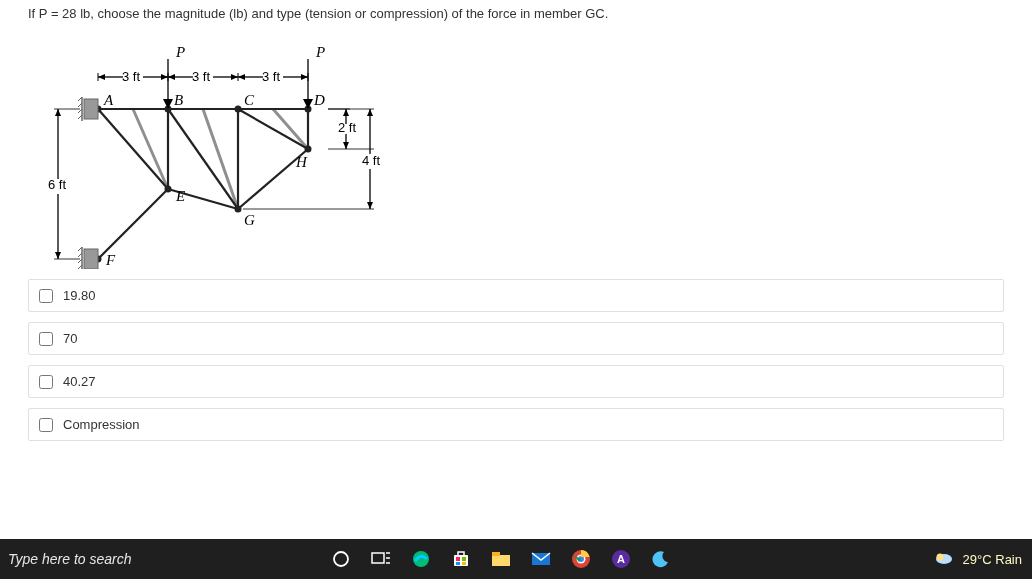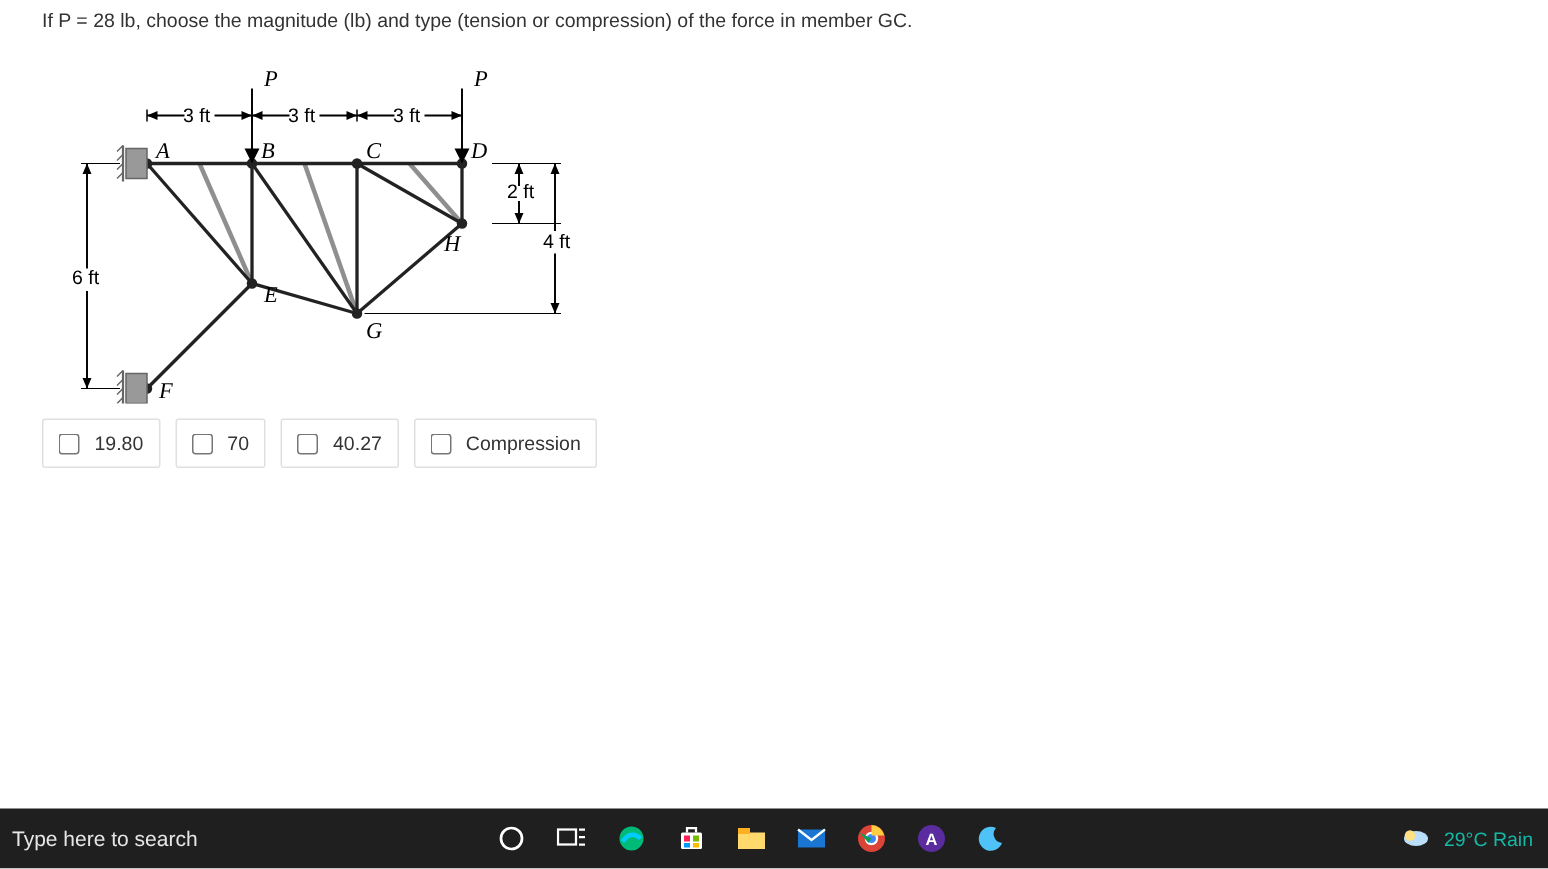--- a/index.html
+++ b/index.html
@@ -1,30 +1,30 @@
 <!DOCTYPE html>
 <html><head>
   <meta charset="utf-8">
   <style>
     * { margin: 0; padding: 0; box-sizing: border-box; }
     body { font-family: Arial, sans-serif; font-size: 13px; background: #fff; color: #333; width: 1032px; height: 579px; position: relative; overflow: hidden; }
     .content { padding: 6px 28px; }
     .q-line { margin-bottom: 6px; font-size: 13px; }
     .diagram { margin: 8px 0 10px 0; width: 380px; height: 240px; position: relative; }
     .instr { font-style: italic; margin: 6px 0 10px 0; font-size: 13px; }
-    .options { display: flex; flex-direction: row; gap: 10px; }
+    .options { display: flex; flex-direction: column; gap: 10px; }
     .option-row { display: flex; align-items: center; gap: 10px; background: #fff; border: 1px solid #e0e0e0; border-radius: 2px; padding: 8px 10px; }
     .option-row input[type="checkbox"] { width: 14px; height: 14px; }
     .option-row label { font-size: 13px; }
     .taskbar { position: absolute; left: 0; right: 0; bottom: 0; height: 40px; background: #1f1f1f; display: flex; align-items: center; justify-content: space-between; color: #fff; font-size: 13px; }
-    .tb-left { display: flex; align-items: flex-end; gap: 8px; padding-left: 8px; }
+    .tb-left { display: flex; align-items: flex-end; gap: 8px; padding-left: 8px; font-style: italic; }
     .tb-search { color: #e6e6e6; font-size: 14px; }
     .tb-center { display: flex; align-items: center; gap: 18px; position: absolute; left: 330px; }
     .tb-icon { display: inline-flex; align-items: center; justify-content: center; width: 22px; height: 22px; color: #fff; }
-    .tb-right { display: flex; align-items: center; gap: 8px; padding-right: 10px; color: #14b8a6; font-size: 13px; }
+    .tb-right { display: flex; align-items: center; gap: 8px; padding-right: 10px; color: #fef9c3; font-size: 13px; }
     svg { display: block; }
     line.bg { stroke: #8f8f8f; stroke-width: 3; }
     line.member { stroke: #222; stroke-width: 2.2; }
     circle.pin { fill: #222; }
     text.lbl { font-family: 'Times New Roman', serif; font-style: italic; font-size: 15px; fill: #000; }
     text.dim { font-family: Arial, sans-serif; font-size: 13px; fill: #000; }
     .arrow { stroke: #000; stroke-width: 1.3; }
     .arrowhead { fill: #000; }
     .support { fill: #999; stroke: #666; stroke-width: 1; }
   </style>

